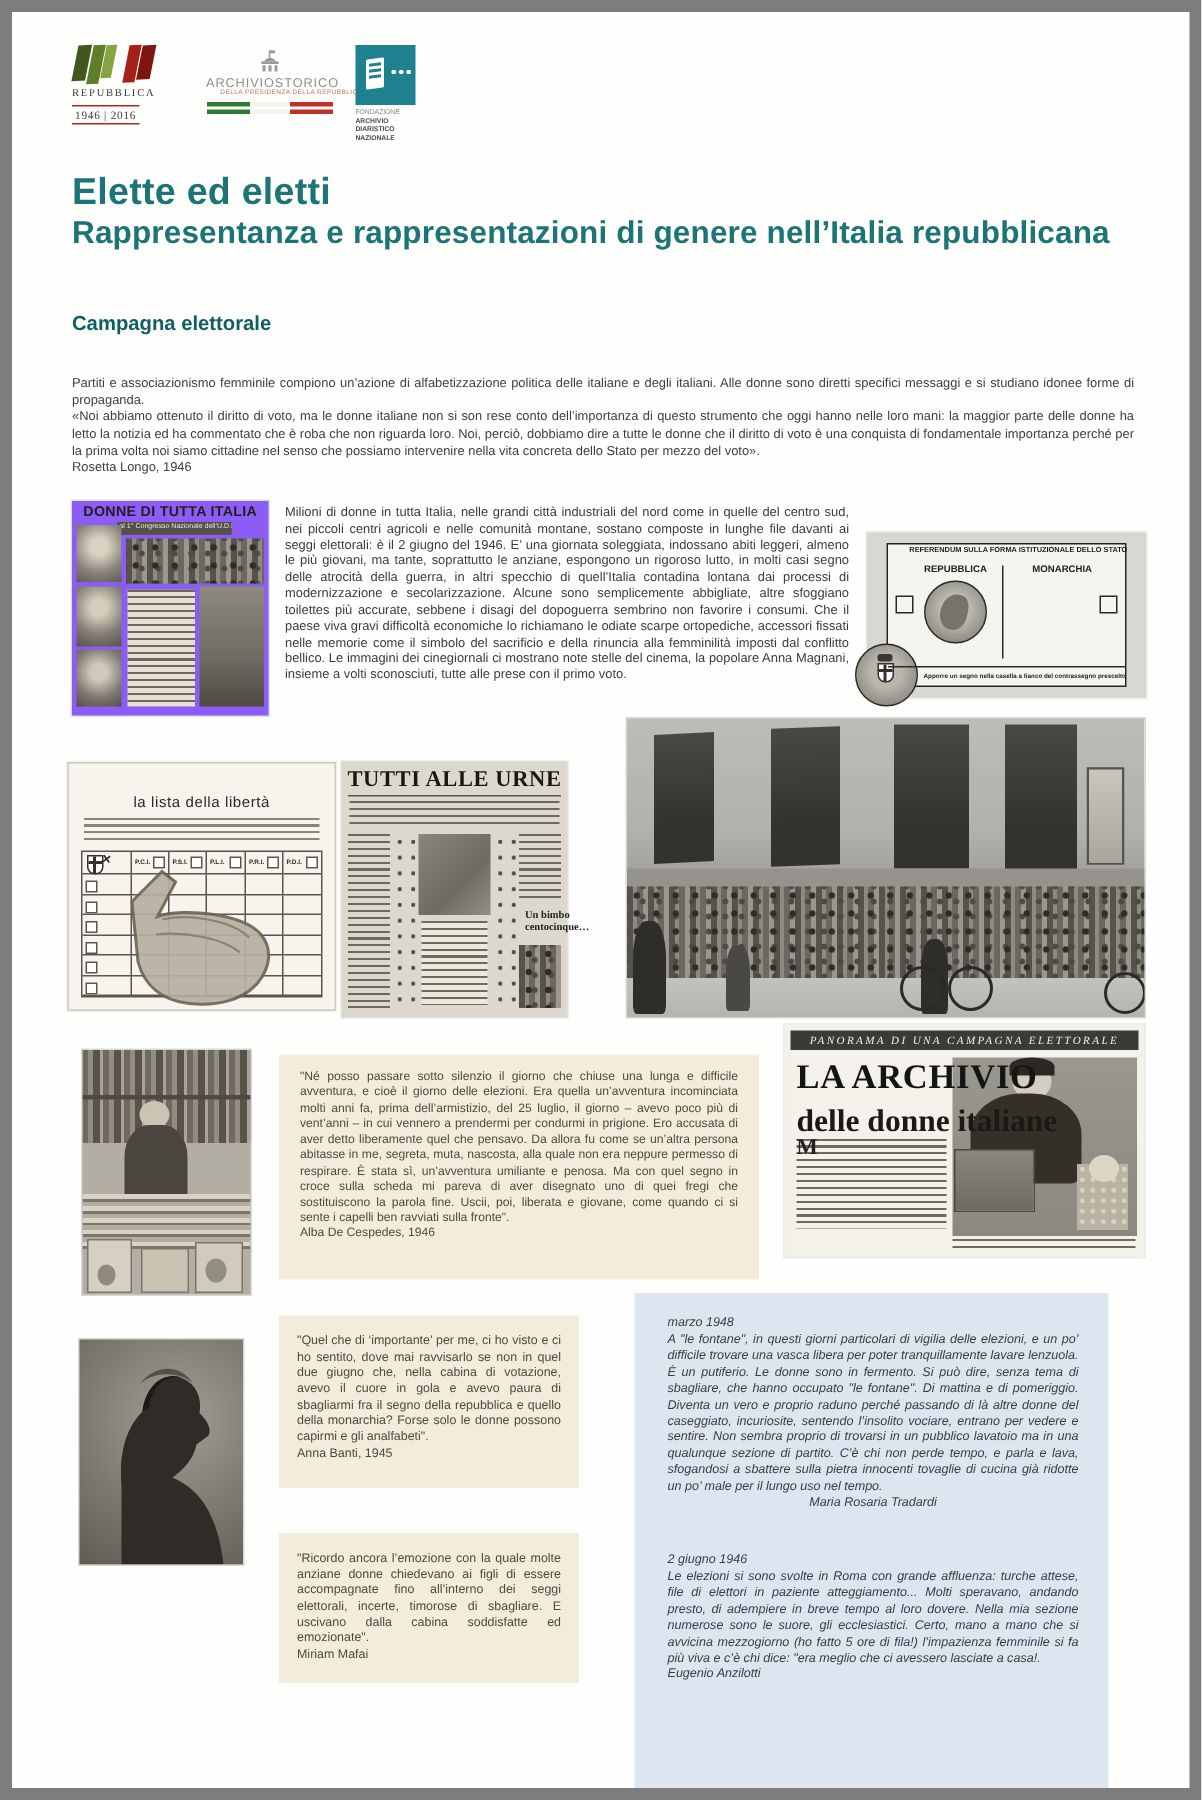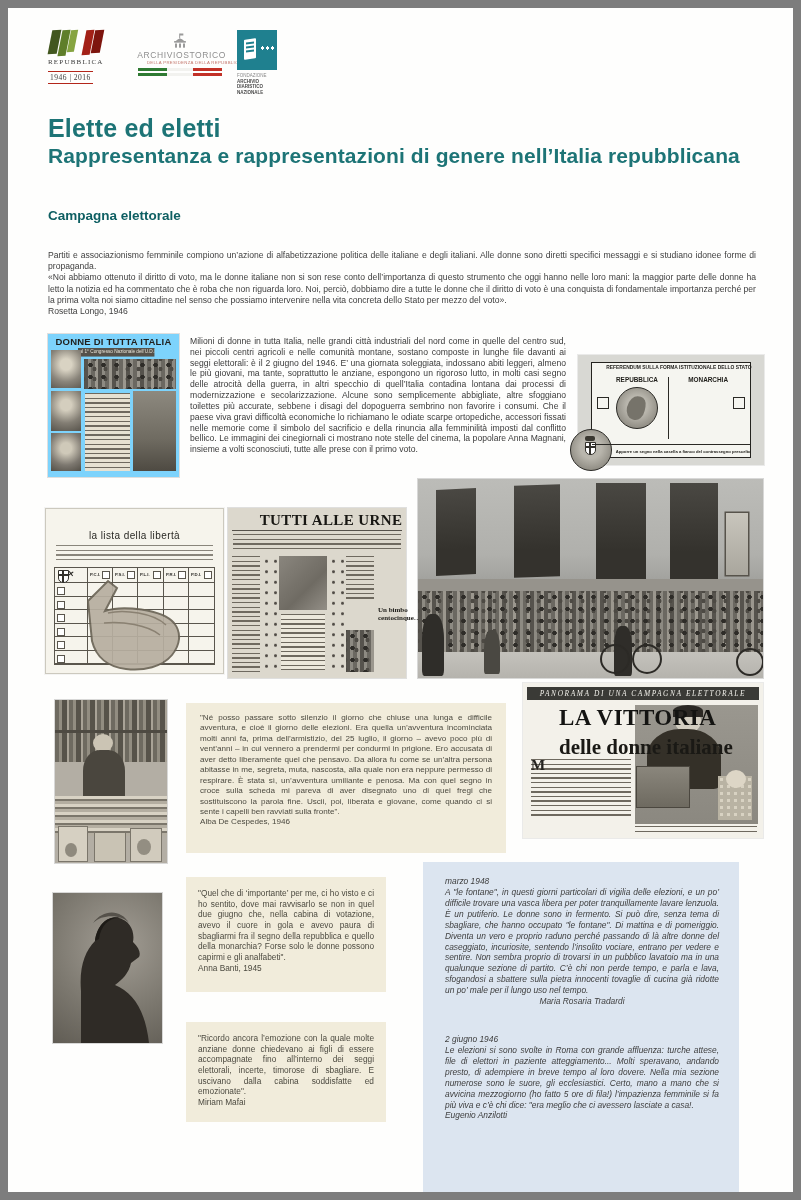--- a/index.html
+++ b/index.html
@@ -34,23 +34,23 @@
   .main-col{font-size:8.6px;line-height:1.26;color:#3b3b3b;text-align:justify;}
   .bars-dark{background:repeating-linear-gradient(180deg,#6e695f 0 1.4px,rgba(0,0,0,0) 1.4px 4.6px);}
   .dots{background-image:radial-gradient(circle,#514c46 1.3px,transparent 1.5px);background-size:9px 10.5px;}
   .crowd{background-image:
       radial-gradient(circle,#2e2c28 2px,transparent 2.4px),
       radial-gradient(circle,#4d4a44 1.8px,transparent 2.2px),
       repeating-linear-gradient(90deg,#56534d 0 4px,#8d8a82 4px 7px,#6b6861 7px 11px,#9b978e 11px 14px);
     background-size:13px 12px,11px 10px,auto;background-position:0 0,5px 5px,0 0;}
 
   
-  .newsprint{background:#7dd3fc;box-shadow:0 0 0 1px rgba(0,0,0,.12);}
+  .newsprint{background:#8b5cf6;box-shadow:0 0 0 1px rgba(0,0,0,.12);}
   .np-head{font-weight:800;color:#201f1c;text-align:center;letter-spacing:.2px;}
-  .serif{font-family:"Liberation Serif",serif;padding-left:28px;}
+  .serif{font-family:"Liberation Serif",serif;}
 
   .ballot-card{background:#f5f5f0;border:1.6px solid #24231f;}
   .ballot-t{font-size:6px;transform:scale(.82);transform-origin:50% 0;font-weight:700;color:#1d1c19;text-align:center;white-space:nowrap;}
   .ballot-side{font-size:6.4px;font-weight:700;color:#22211d;}
   .ballot-circle{width:40px;height:40px;border-radius:50%;border:1.4px solid #2a2925;position:relative;background:radial-gradient(circle at 50% 45%,#b9b6ad 35%,#8f8c83 75%);}
   .ballot-box{width:10px;height:10px;border:1.2px solid #2a2925;background:#f5f5f0;}
   .ballot-foot{font-size:6px;transform:scale(.7);transform-origin:50% 0;color:#22211d;white-space:nowrap;text-align:center;font-weight:600;}
 
   .come-card{background:#f6f4ec;border:1px solid #ccc9be;box-shadow:0 0 0 1px rgba(0,0,0,.04);}
   .come-title{font-size:14px;font-weight:800;letter-spacing:1.4px;color:#1b1a17;text-align:center;}
@@ -331,21 +331,21 @@
   <div class="abs vitt-card" style="left:515px;top:675px;width:240px;height:155px;">
     <div class="abs vitt-banner" style="left:4px;right:4px;top:4px;height:13px;">PANORAMA DI UNA CAMPAGNA ELETTORALE</div>
     <div class="abs vitt-photo" style="left:112px;top:22px;right:5px;bottom:14px;">
       <div class="abs" style="left:40px;top:4px;width:26px;height:24px;border-radius:50%;background:#d3cec1;"></div>
       <div class="abs" style="left:38px;top:0;width:30px;height:12px;border-radius:50% 50% 0 0;background:#2b2824;"></div>
       <div class="abs" style="left:12px;top:24px;width:74px;height:60px;border-radius:45% 45% 10% 10%;background:#343028;"></div>
       <div class="abs" style="left:2px;top:62px;width:52px;height:40px;background:linear-gradient(180deg,#8a867c 0,#6e6a60 100%);box-shadow:0 0 0 1px #4b473f;"></div>
       <div class="abs" style="right:6px;bottom:4px;width:34px;height:44px;background:radial-gradient(circle,#d8d2c2 1.6px,#b9b3a3 1.8px) 0 0/7px 7px;"></div>
       <div class="abs" style="right:12px;bottom:36px;width:20px;height:18px;border-radius:50%;background:#ddd6c6;"></div>
     </div>
-    <div class="abs vitt-h1 serif" style="left:8px;top:22px;">LA VITTORIA</div>
+    <div class="abs vitt-h1 serif" style="left:8px;top:22px;">LA ARCHIVIO</div>
     <div class="abs vitt-h2 serif" style="left:8px;top:52px;">delle donne italiane</div>
     <div class="abs" style="left:8px;top:76px;width:100px;height:62px;">
       <span class="vitt-drop">M</span>
       <div class="bars-dark" style="height:60px;margin-left:0;"></div>
     </div>
     <div class="abs bars-dark" style="left:112px;right:6px;bottom:4px;height:8px;"></div>
   </div>
 
   <div class="abs photo banti-base" style="left:45px;top:885px;width:109px;height:150px;">
     <svg width="109" height="150" viewBox="0 0 109 150">

